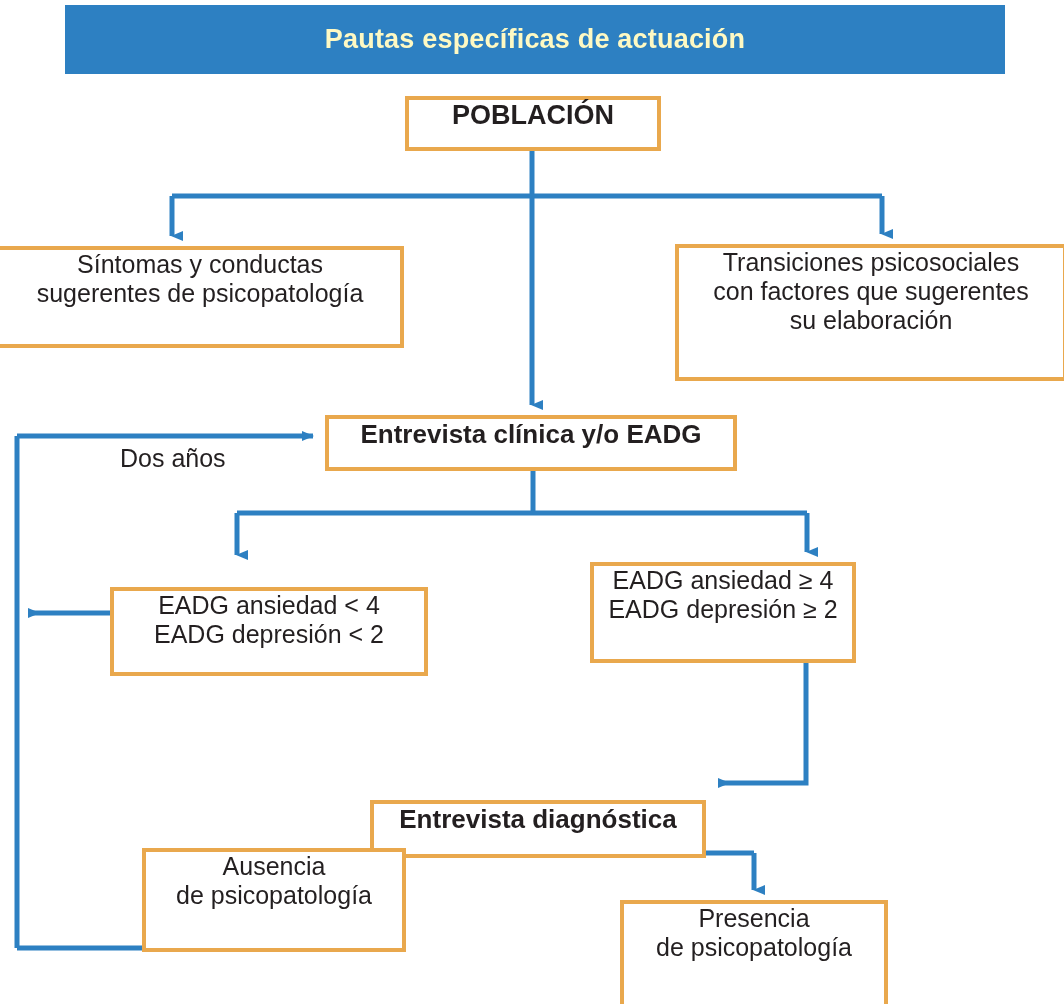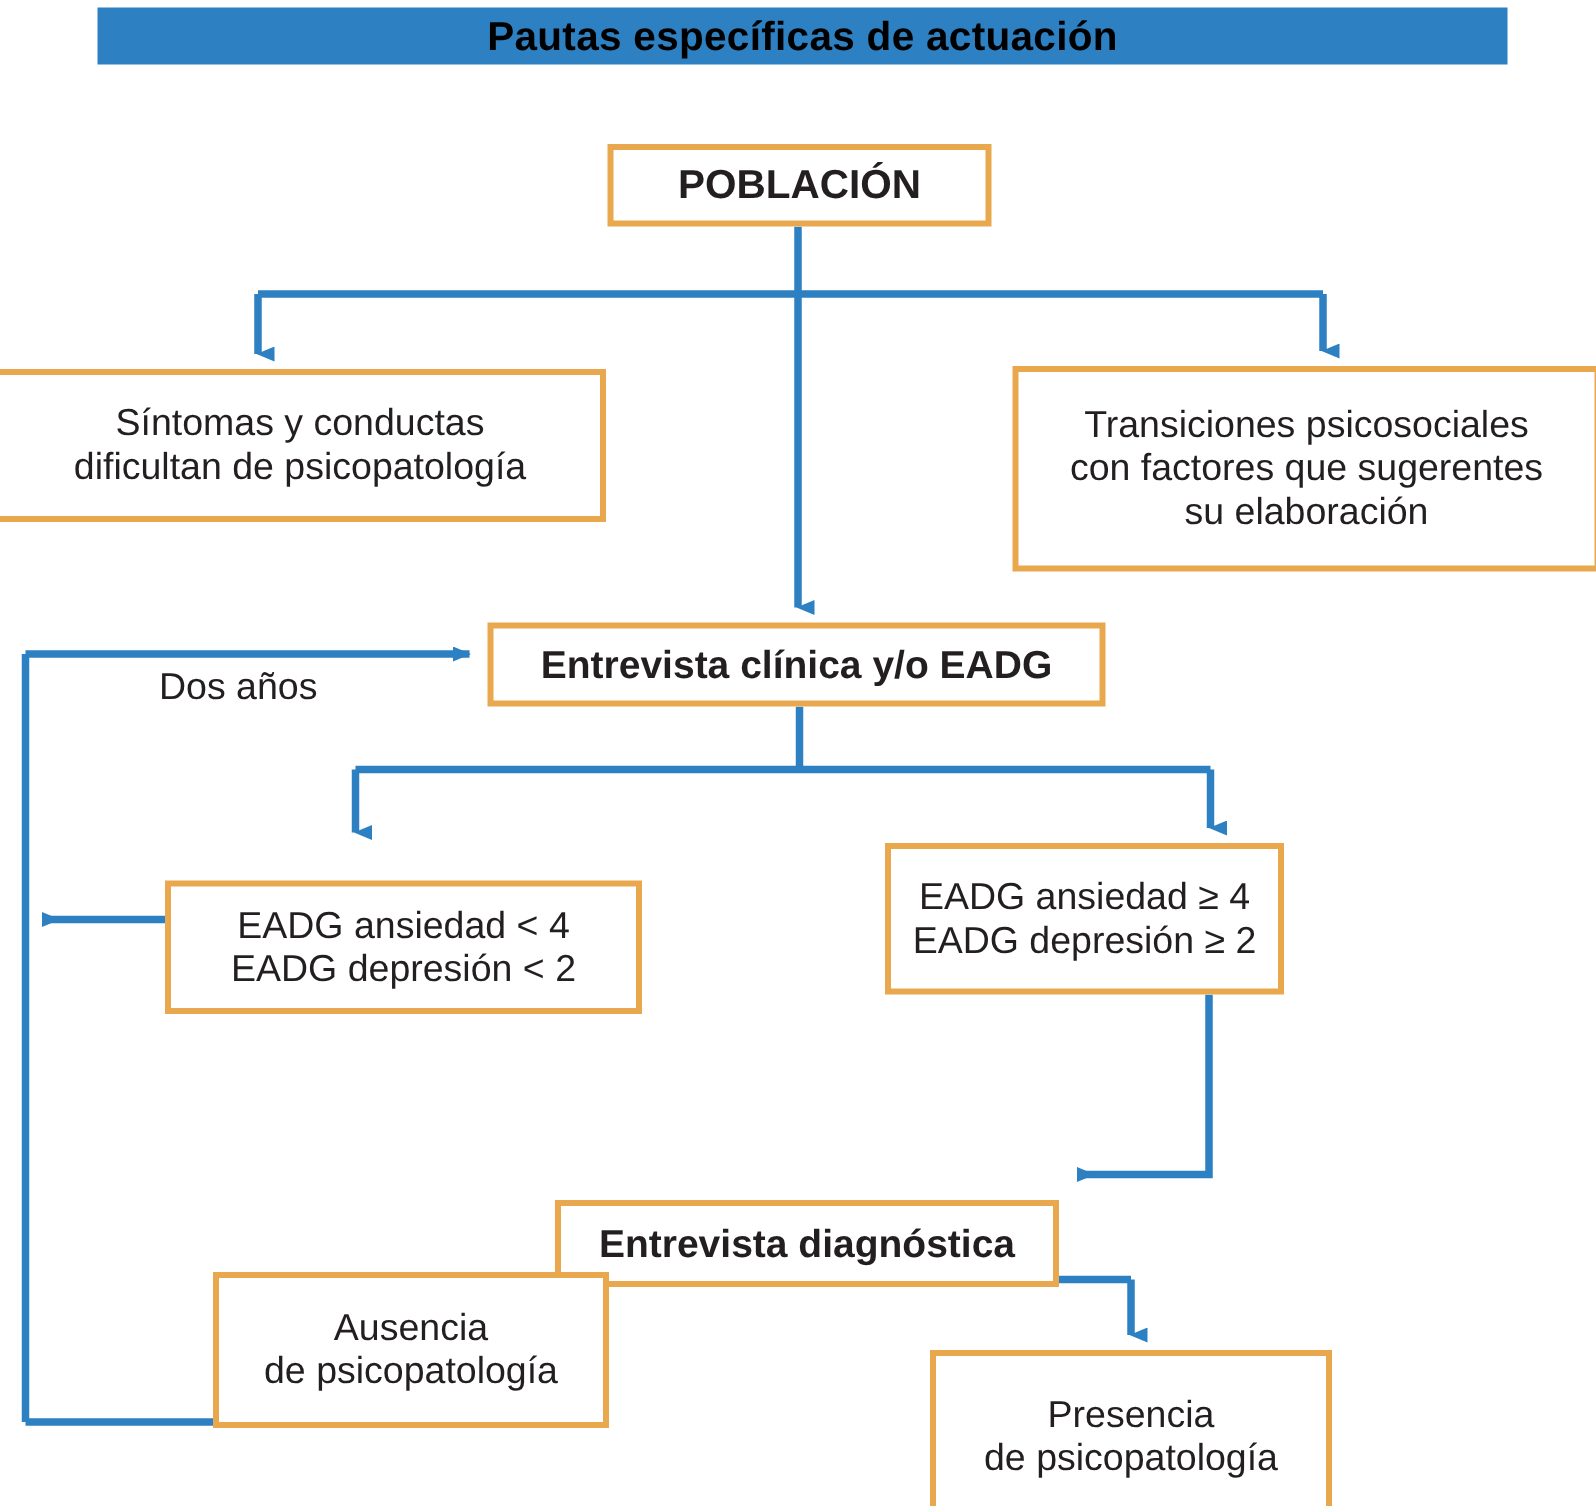--- a/index.html
+++ b/index.html
@@ -26,41 +26,41 @@
     width: 1064px;
     height: 1004px;
     pointer-events: none;
   }
   .node {
     position: absolute;
     box-sizing: border-box;
     background: #ffffff;
     border: 4px solid #E9A84D;
     display: flex;
-    align-items: center;
+    align-items: flex-start;
     justify-content: center;
     text-align: center;
     color: #231f20;
     line-height: 1.16;
     z-index: 2;
   }
   .node .label {
     display: block;
     width: 100%;
     padding: 0 6px;
     white-space: pre-line;
   }
   .title-bar {
     position: absolute;
     left: 65px;
     top: 5px;
     width: 940px;
-    height: 38px;
+    height: 69px;
     background: #2D80C2;
-    color: #000000;
+    color: #fef9c3;
     display: flex;
     align-items: center;
     justify-content: center;
     font-size: 27px;
     font-weight: bold;
     letter-spacing: 0.2px;
     z-index: 3;
   }
   
   #node-poblacion   { left: 405px; top: 96px;  width: 256px; height: 55px;  font-size: 27px; font-weight: bold; }
@@ -68,21 +68,21 @@
   #node-transiciones{ left: 675px; top: 244px; width: 392px; height: 137px; font-size: 25px; }
   #node-entrevista-clinica { left: 325px; top: 415px; width: 412px; height: 56px; font-size: 26px; font-weight: bold; }
   #node-eadg-bajo   { left: 110px; top: 587px; width: 318px; height: 89px; font-size: 25px; }
   #node-eadg-alto   { left: 590px; top: 562px; width: 266px; height: 101px; font-size: 25px; }
   #node-entrevista-diagnostica { left: 370px; top: 753px; width: 336px; height: 58px; font-size: 26px; font-weight: bold; margin-top: 47px; }
   #node-ausencia    { left: 142px; top: 848px; width: 264px; height: 104px; font-size: 25px; }
   #node-presencia   { left: 620px; top: 900px; width: 268px; height: 116px; font-size: 25px; }
 
   #edge-label-dos-anios {
     position: absolute;
-    left: 106px;
+    left: 120px;
     top: 444px;
     font-size: 25px;
     color: #231f20;
     z-index: 2;
   }
 </style>
 </head>
 <body>
 
 <div id="flow-root">
@@ -136,21 +136,21 @@
       <path d="M142,948 L17,948"></path>
     </g>
   </svg>
 
   <div class="node" id="node-poblacion">
     <span class="label">POBLACIÓN</span>
   </div>
 
   <div class="node" id="node-sintomas">
     <span class="label">Síntomas y conductas
-dificultan de psicopatología</span>
+sugerentes de psicopatología</span>
   </div>
 
   <div class="node" id="node-transiciones">
     <span class="label">Transiciones psicosociales
 con factores que sugerentes
 su elaboración</span>
   </div>
 
   <div class="node" id="node-entrevista-clinica">
     <span class="label">Entrevista clínica y/o EADG</span>

